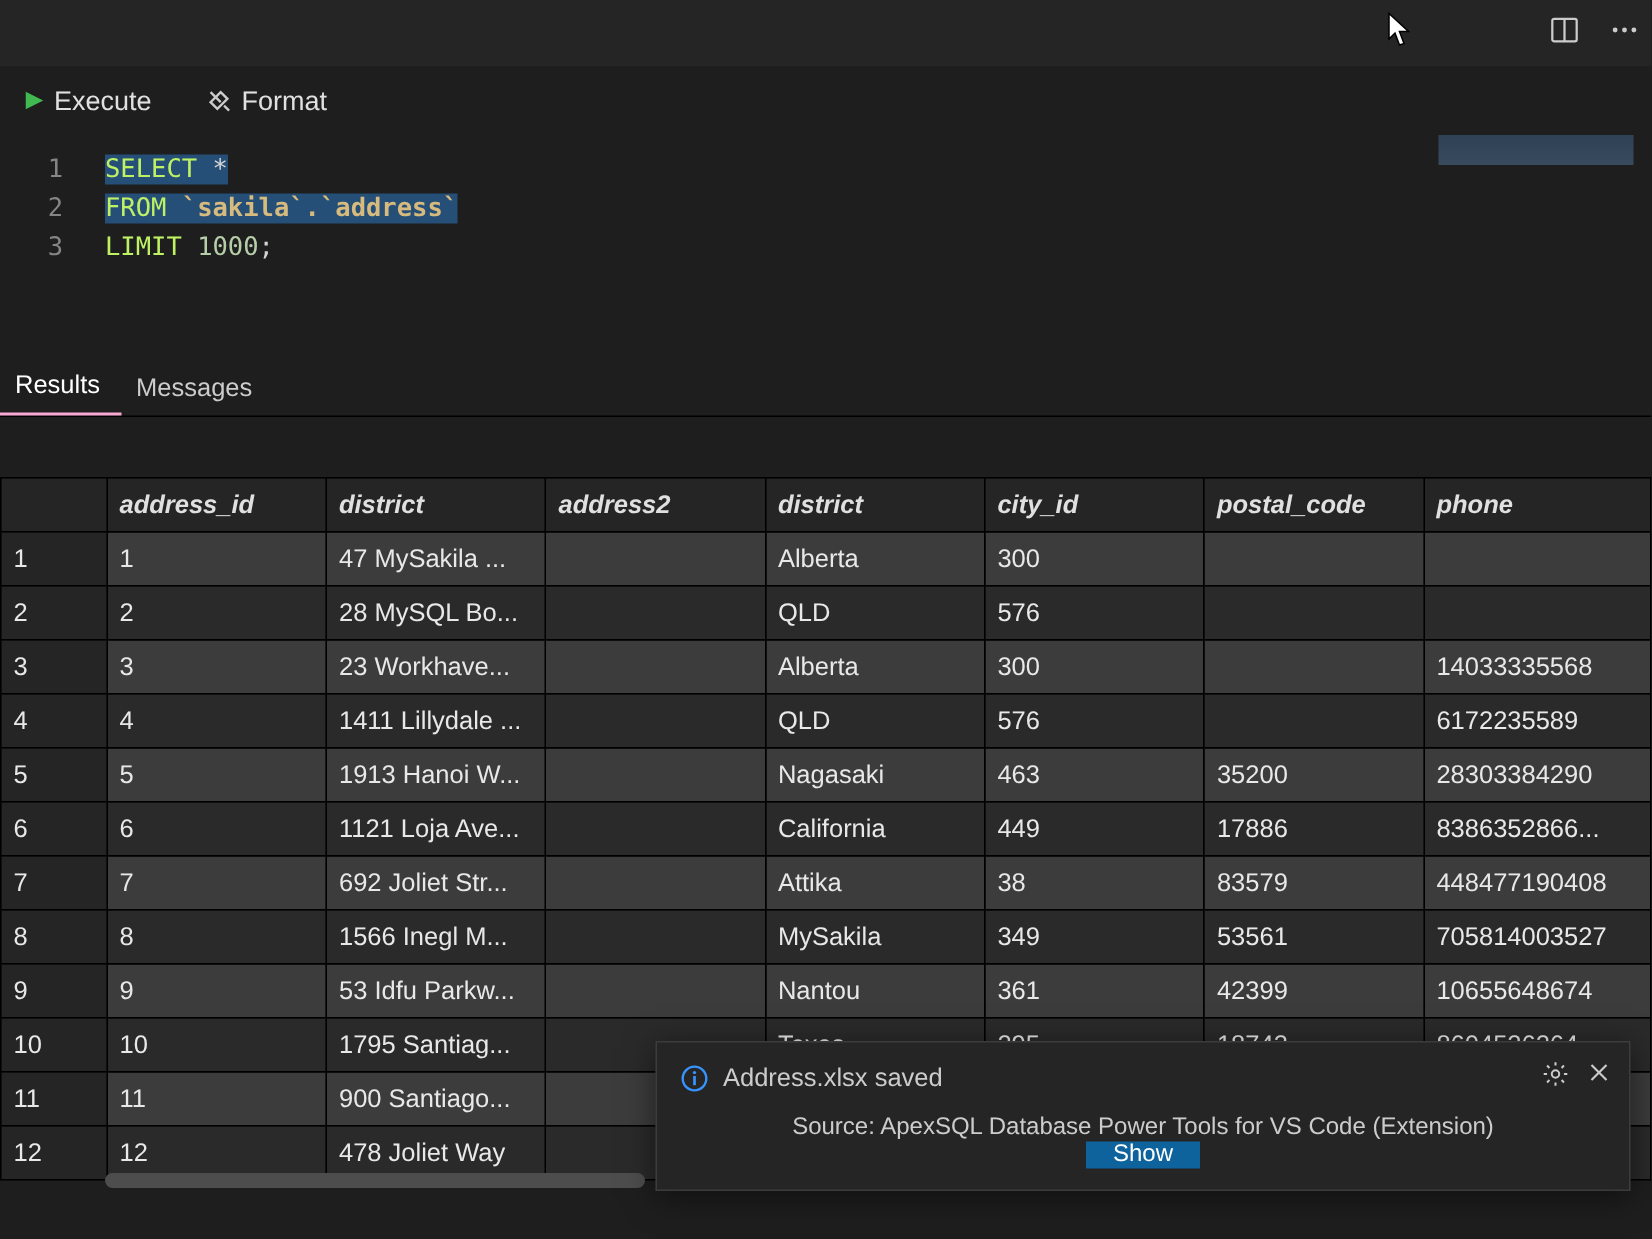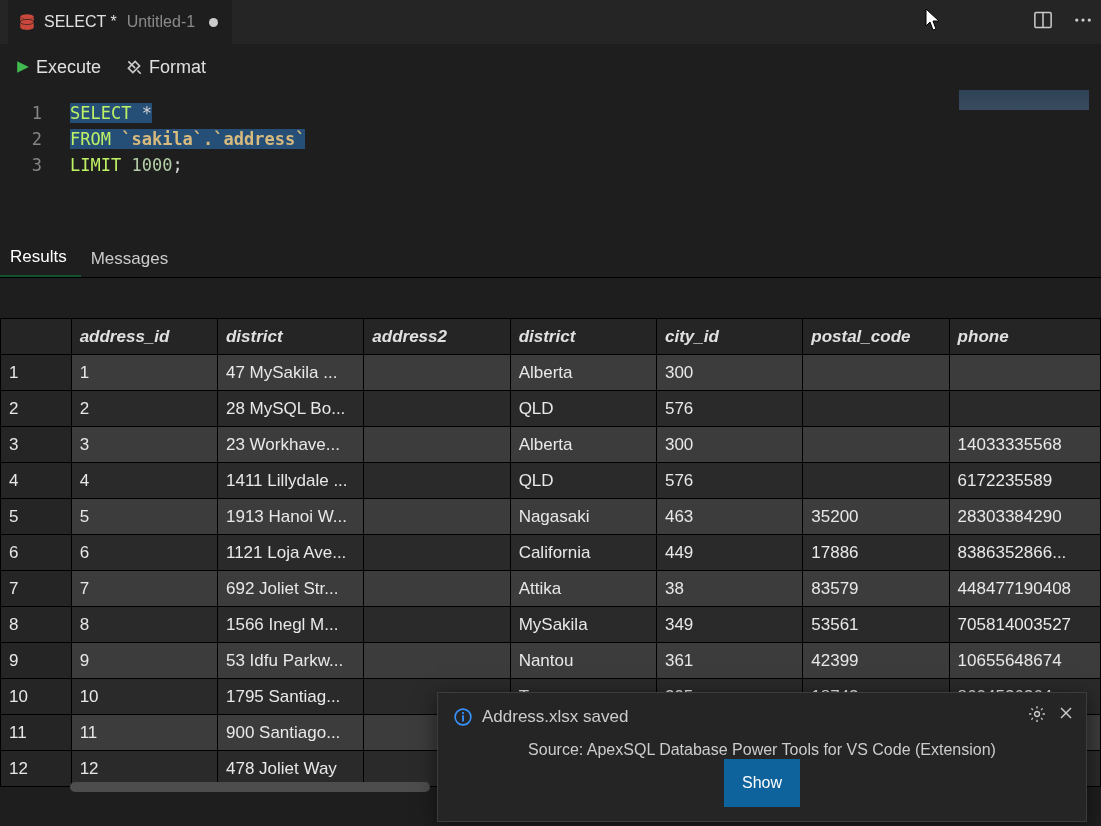--- a/index.html
+++ b/index.html
@@ -41,21 +41,21 @@
   .titlebar-right {
     position: absolute; right: 8px; top: 0; height: 44px;
     display: flex; align-items: center; gap: 20px;
   }
   .cursor {
     position: absolute; top: 8px; left: 925px;
     pointer-events: none;
   }
   .action-bar {
     height: 46px;
-    display: flex; align-items: center; gap: 24px;
+    display: flex; align-items: center; gap: 36px;
     padding: 0 16px;
     background: #1e1e1e;
   }
   .action-btn {
     display: flex; align-items: center; gap: 6px;
     color: #e0e0e0; font-size: 18px; cursor: pointer;
   }
   .editor {
     display: flex;
     background: #1e1e1e;
@@ -94,21 +94,21 @@
     position: relative;
   }
   .result-tab {
     padding: 8px 14px 8px 10px;
     font-size: 17px;
     color: #cccccc;
     cursor: pointer;
   }
   .result-tab.active {
     color: #ffffff;
-    border-bottom: 2px solid #14532d;
+    border-bottom: 2px solid #f9a8d4;
   }
   .toolbar {
     position: absolute; right: 30px; bottom: -32px;
     display: flex; gap: 4px;
   }
   .tool-icon { width: 22px; height: 22px; cursor: pointer; }
   .grid-wrap {
     background: #1e1e1e;
     padding-top: 40px;
     height: calc(826px - 44px - 46px - 150px - 38px);
@@ -153,21 +153,21 @@
   col.c7 { width: 150px; }
   .hscroll {
     position: absolute;
     left: 70px; bottom: 34px;
     height: 10px; width: 360px;
     background: #4d4d4d;
     border-radius: 5px;
   }
   .toast {
     position: absolute;
-    right: 14px; bottom: 4px;
+    right: 14px; bottom: 32px;
     width: 650px;
     background: #252526;
     border: 1px solid #3c3c3c;
     box-shadow: 0 4px 20px rgba(0,0,0,.5);
     padding: 14px 16px;
     color: #cccccc;
   }
   .toast-head {
     display: flex; align-items: center; gap: 10px;
     font-size: 17px;
@@ -178,42 +178,30 @@
     display: flex; gap: 12px;
   }
   .toast-body {
     display: flex; justify-content: space-between; align-items: center;
     font-size: 16px;
     flex-direction: column;
   }
   .toast-btn {
     background: #0e639c;
     color: #fff;
-    padding: 15px 18px;
+    padding: 0 18px;
     font-size: 16px;
     border: none;
     cursor: pointer;
   }
 </style>
 </head>
 <body>
 
 <div class="titlebar">
-  <div class="tab">
-    <span class="tab-icon">
-      <svg width="18" height="18" viewBox="0 0 16 16">
-          <ellipse cx="8" cy="3.3" rx="6" ry="2.3" fill="#c9483b"></ellipse>
-          <path d="M2 3.3v9.4c0 1.27 2.7 2.3 6 2.3s6-1.03 6-2.3V3.3c0 1.27-2.7 2.3-6 2.3S2 4.57 2 3.3z" fill="#c9483b"></path>
-          <ellipse cx="8" cy="8" rx="6" ry="2.3" fill="none" stroke="#1e1e1e" stroke-width="0.6"></ellipse>
-        </svg>
-    </span>
-    <span class="tab-title">SELECT *</span>
-    <span class="tab-sub">Untitled-1</span>
-    <span class="dirty-dot"></span>
-  </div>
   <div class="titlebar-right">
     <span>
       <svg width="20" height="20" viewBox="0 0 16 16" fill="none" stroke="#cccccc" stroke-width="1.2">
           <rect x="1.5" y="2" width="13" height="12" rx="1"></rect>
           <line x1="8" y1="2" x2="8" y2="14"></line>
         </svg>
     </span>
     <span>
       <svg width="20" height="20" viewBox="0 0 16 16" fill="#cccccc">
           <circle cx="3" cy="8" r="1.3"></circle>

